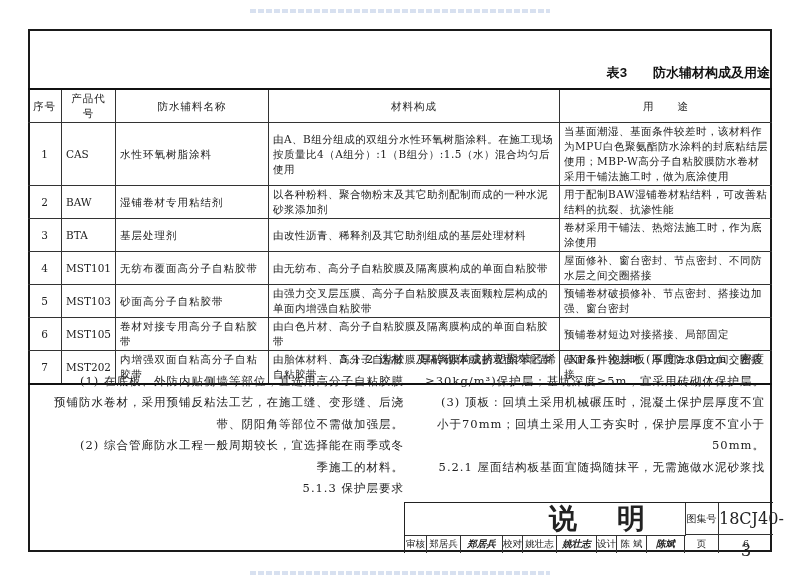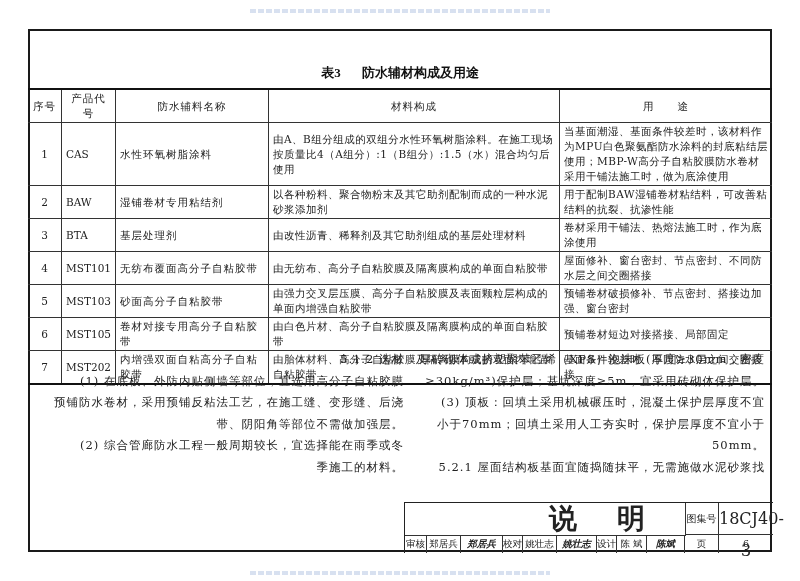--- a/index.html
+++ b/index.html
@@ -3,22 +3,22 @@
 <meta charset="utf-8">
 <style>
   html, body { margin:0; padding:0; background:#ffffff; }
   body { width:800px; height:581px; position:relative; overflow:hidden;
          font-family:"DejaVu Serif", "Liberation Serif", serif; color:#222; }
   .watermark { position:absolute; left:250px; width:300px; height:4px; top:9px;
                background:repeating-linear-gradient(90deg,#b8c8e4 0 6px,transparent 6px 8px); opacity:.55; }
   .watermark.bottom { top:571px; }
   .frame { position:absolute; left:28px; top:29px; width:744px; height:523px;
            border:2px solid #1a1a1a; border-top-width:2px; box-sizing:border-box; }
-  .title { position:absolute; left:0; right:0; top:33px; text-align:center;
-           font-family:Liberation Serif, serif; font-weight:bold; font-size:13px; color:#111; }
+  .title { position:absolute; left:0; right:0; top:33px; text-align:right;
+           font-family:Liberation Mono, monospace; font-weight:bold; font-size:13px; color:#111; }
   .title .num { margin-right:18px; }
   table.spec { position:absolute; left:-2px; top:57px; width:744px; border-collapse:collapse;
                font-size:10.5px; line-height:15px; }
   table.spec td, table.spec th { border:1px solid #333; padding:1px 4px; vertical-align:middle; font-weight:normal; }
   table.spec th { height:22px; text-align:center; letter-spacing:1px; }
   table.spec tr:first-child th { border-top:2px solid #111; }
   table.spec tr:last-child td { border-bottom:2px solid #111; }
   table.spec td:first-child, table.spec th:first-child { border-left:none; }
   table.spec td:last-child, table.spec th:last-child { border-right:none; }
   .c-idx { width:25px; text-align:center; }
@@ -109,20 +109,21 @@
       <td class="c-comp">由胎体材料、高分子自粘胶膜及隔离膜构成的双面内增强自粘胶带</td>
       <td class="c-use">基面条件较差时、不同防水层之间交圈搭接</td>
     </tr>
   </tbody>
     </table>
 
   <div class="body-col left">
     <p>5.1.2 选材</p>
     <p class="indent">(1) 在底板、外防内贴侧墙等部位，宜选用高分子自粘胶膜预铺防水卷材，采用预铺反粘法工艺，在施工缝、变形缝、后浇带、阴阳角等部位不需做加强层。</p>
     <p class="indent">(2) 综合管廊防水工程一般周期较长，宜选择能在雨季或冬季施工的材料。</p>
+    <p>5.1.3 保护层要求</p>
   </div>
 
   <div class="body-col right">
     <p>厚砖砌体或挤塑聚苯乙烯（XPS）泡沫板(厚度≥30mm，密度≥30kg/m³)保护层；基坑深度≥5m，宜采用砖砌体保护层。</p>
     <p class="indent">(3) 顶板：回填土采用机械碾压时，混凝土保护层厚度不宜小于70mm；回填土采用人工夯实时，保护层厚度不宜小于50mm。</p>
     <p>5.2.1 屋面结构板基面宜随捣随抹平，无需施做水泥砂浆找</p>
   </div>
 
   <div class="titleblock">
     <div class="tb-main">说明</div>

